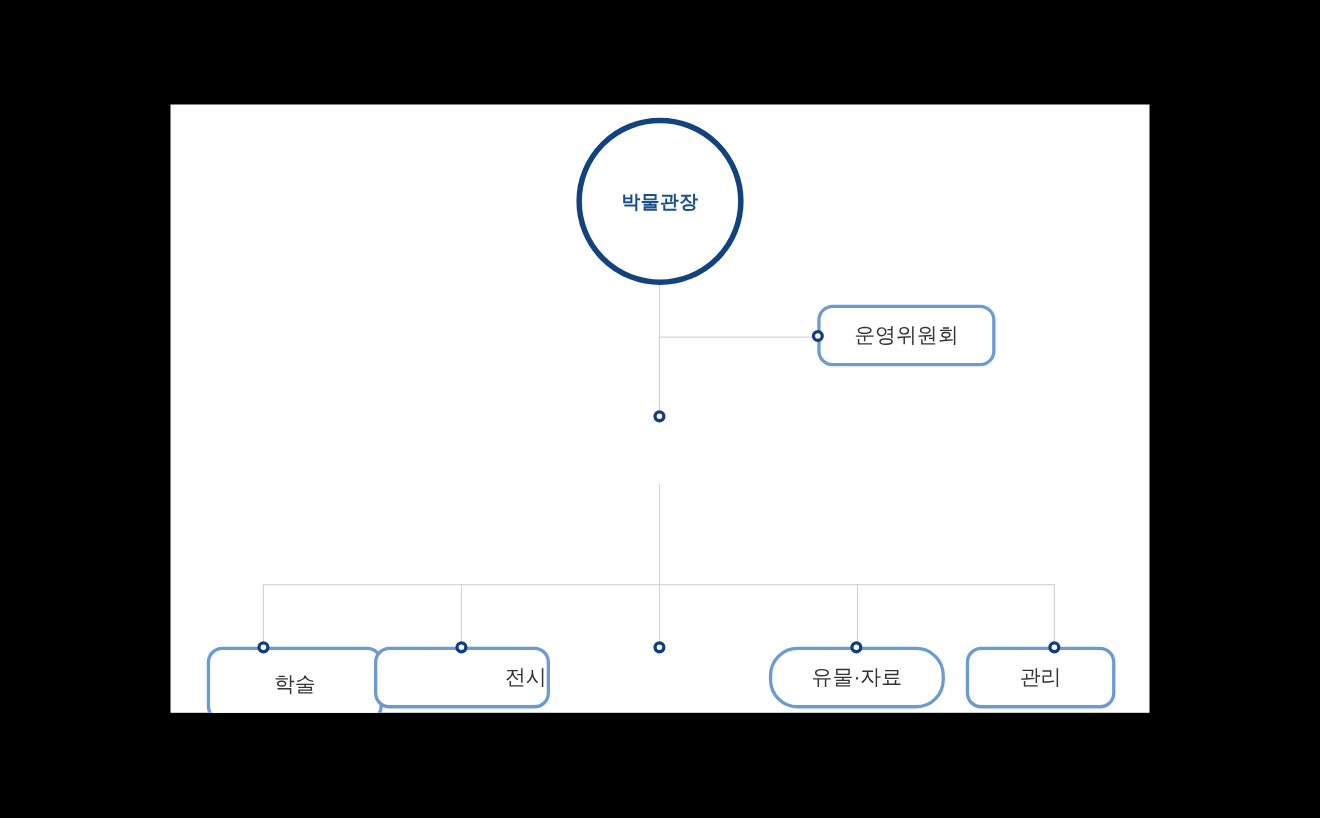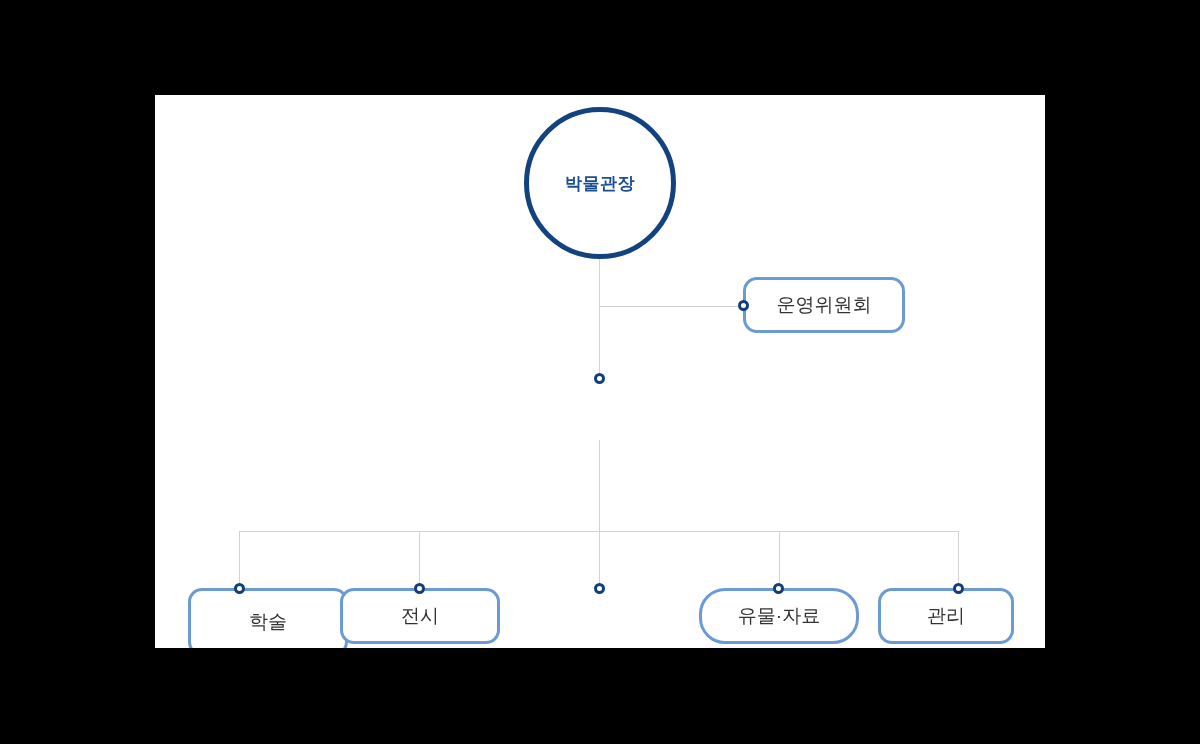--- a/index.html
+++ b/index.html
@@ -111,21 +111,21 @@
   </div>
   <div class="port" style="left:583px; top:205px;"></div>
 
   <div class="port" style="left:439px; top:278px;"></div>
 
   <div class="node-box" style="left:5px; top:493px; width:160px; height:68px;margin-left:28px;">
     <span class="label">학술</span>
   </div>
   <div class="port" style="left:79px; top:488px;"></div>
 
-  <div class="node-box" style="left:185px; top:493px; width:160px; height:56px;">
+  <div class="node-box" style="left:185px; top:493px; width:160px; height:56px;justify-content:flex-end;">
     <span class="label">전시</span>
   </div>
   <div class="port" style="left:259px; top:488px;"></div>
 
   <div class="port" style="left:439px; top:488px;"></div>
 
   <div class="node-box" style="left:544px; top:493px; width:160px; height:56px;border-radius:26px;">
     <span class="label">유물·자료</span>
   </div>
   <div class="port" style="left:618px; top:488px;"></div>

